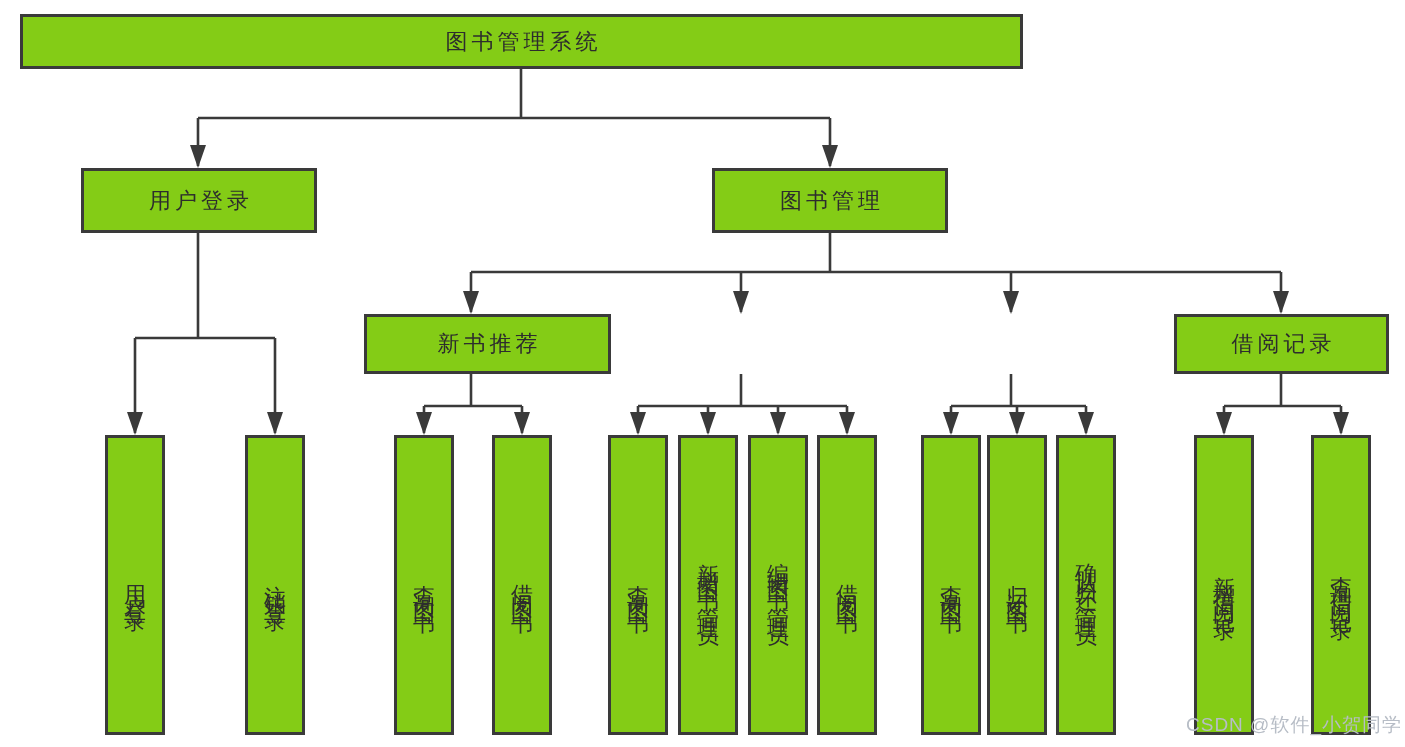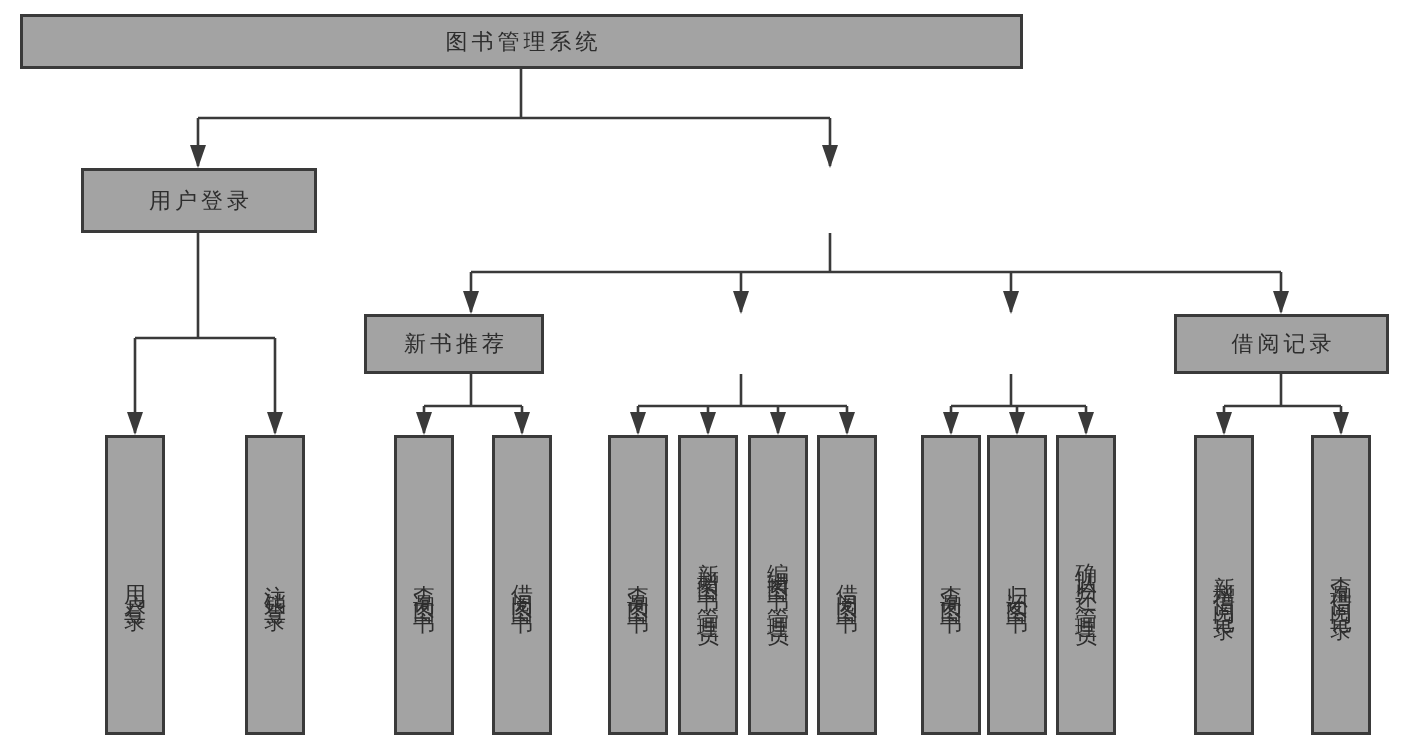--- a/index.html
+++ b/index.html
@@ -7,21 +7,21 @@
     position: relative;
     width: 1405px;
     height: 747px;
     background: #ffffff;
     font-family: "Liberation Sans", "DejaVu Sans", sans-serif;
     overflow: hidden;
   }
   svg.connectors { position: absolute; left: 0; top: 0; }
   .node {
     position: absolute;
-    background: #a3a3a3;
+    background: #84cc16;
     border: 3px solid #3a3a3a;
     box-sizing: border-box;
     display: flex;
     align-items: center;
     justify-content: center;
     color: #2d2d2d;
   }
   .h { font-size: 22px; letter-spacing: 4px; text-indent: 4px; white-space: nowrap; }
   .v span {
     writing-mode: vertical-rl;
@@ -29,21 +29,21 @@
     font-size: 22px;
     letter-spacing: 9px;
     color: #2d2d2d;
   }
   
   .n-root { left: 20px;  top: 14px;  width: 1003px; height: 55px; }
   
   .n-user { left: 81px;  top: 168px; width: 236px; height: 65px; }
   .n-book { left: 712px; top: 168px; width: 236px; height: 65px; }
   
-  .n-m0 { left: 364px;  top: 314px; width: 180px; height: 60px; }
+  .n-m0 { left: 364px;  top: 314px; width: 247px; height: 60px; }
   .n-m1 { left: 634px;  top: 314px; width: 215px; height: 60px; }
   .n-m2 { left: 904px;  top: 314px; width: 215px; height: 60px; }
   .n-m3 { left: 1174px; top: 314px; width: 215px; height: 60px; }
   
   .leaf { top: 435px; width: 60px; height: 300px; }
   .n-u0 { left: 105px; }
   .n-u1 { left: 245px; }
   .n-m0c0 { left: 394px; }
   .n-m0c1 { left: 492px; }
   .n-m1c0 { left: 608px; }
@@ -99,20 +99,21 @@
       <polygon points="1009,412 1025,412 1017,435"></polygon>
       <polygon points="1078,412 1094,412 1086,435"></polygon>
       <polygon points="1216,412 1232,412 1224,435"></polygon>
       <polygon points="1333,412 1349,412 1341,435"></polygon>
     </g>
   </svg>
 
   <div class="node h n-root">图书管理系统</div>
 
   <div class="node h n-user">用户登录</div>
+  <div class="node h n-book">图书管理</div>
 
   <div class="node h n-m0">新书推荐</div>
   <div class="node h n-m3">借阅记录</div>
 
   <div class="node v leaf n-u0">
     <span>用户登录</span>
   </div>
   <div class="node v leaf n-u1">
     <span>注销登录</span>
   </div>
@@ -147,13 +148,14 @@
     <span>确认归还（管理员）</span>
   </div>
 
   <div class="node v leaf n-m3c0">
     <span>新增借阅记录</span>
   </div>
   <div class="node v leaf n-m3c1">
     <span>查询借阅记录</span>
   </div>
 
+  <div class="watermark">CSDN @软件_小贺同学</div>
 </div>
 
 </body></html>

